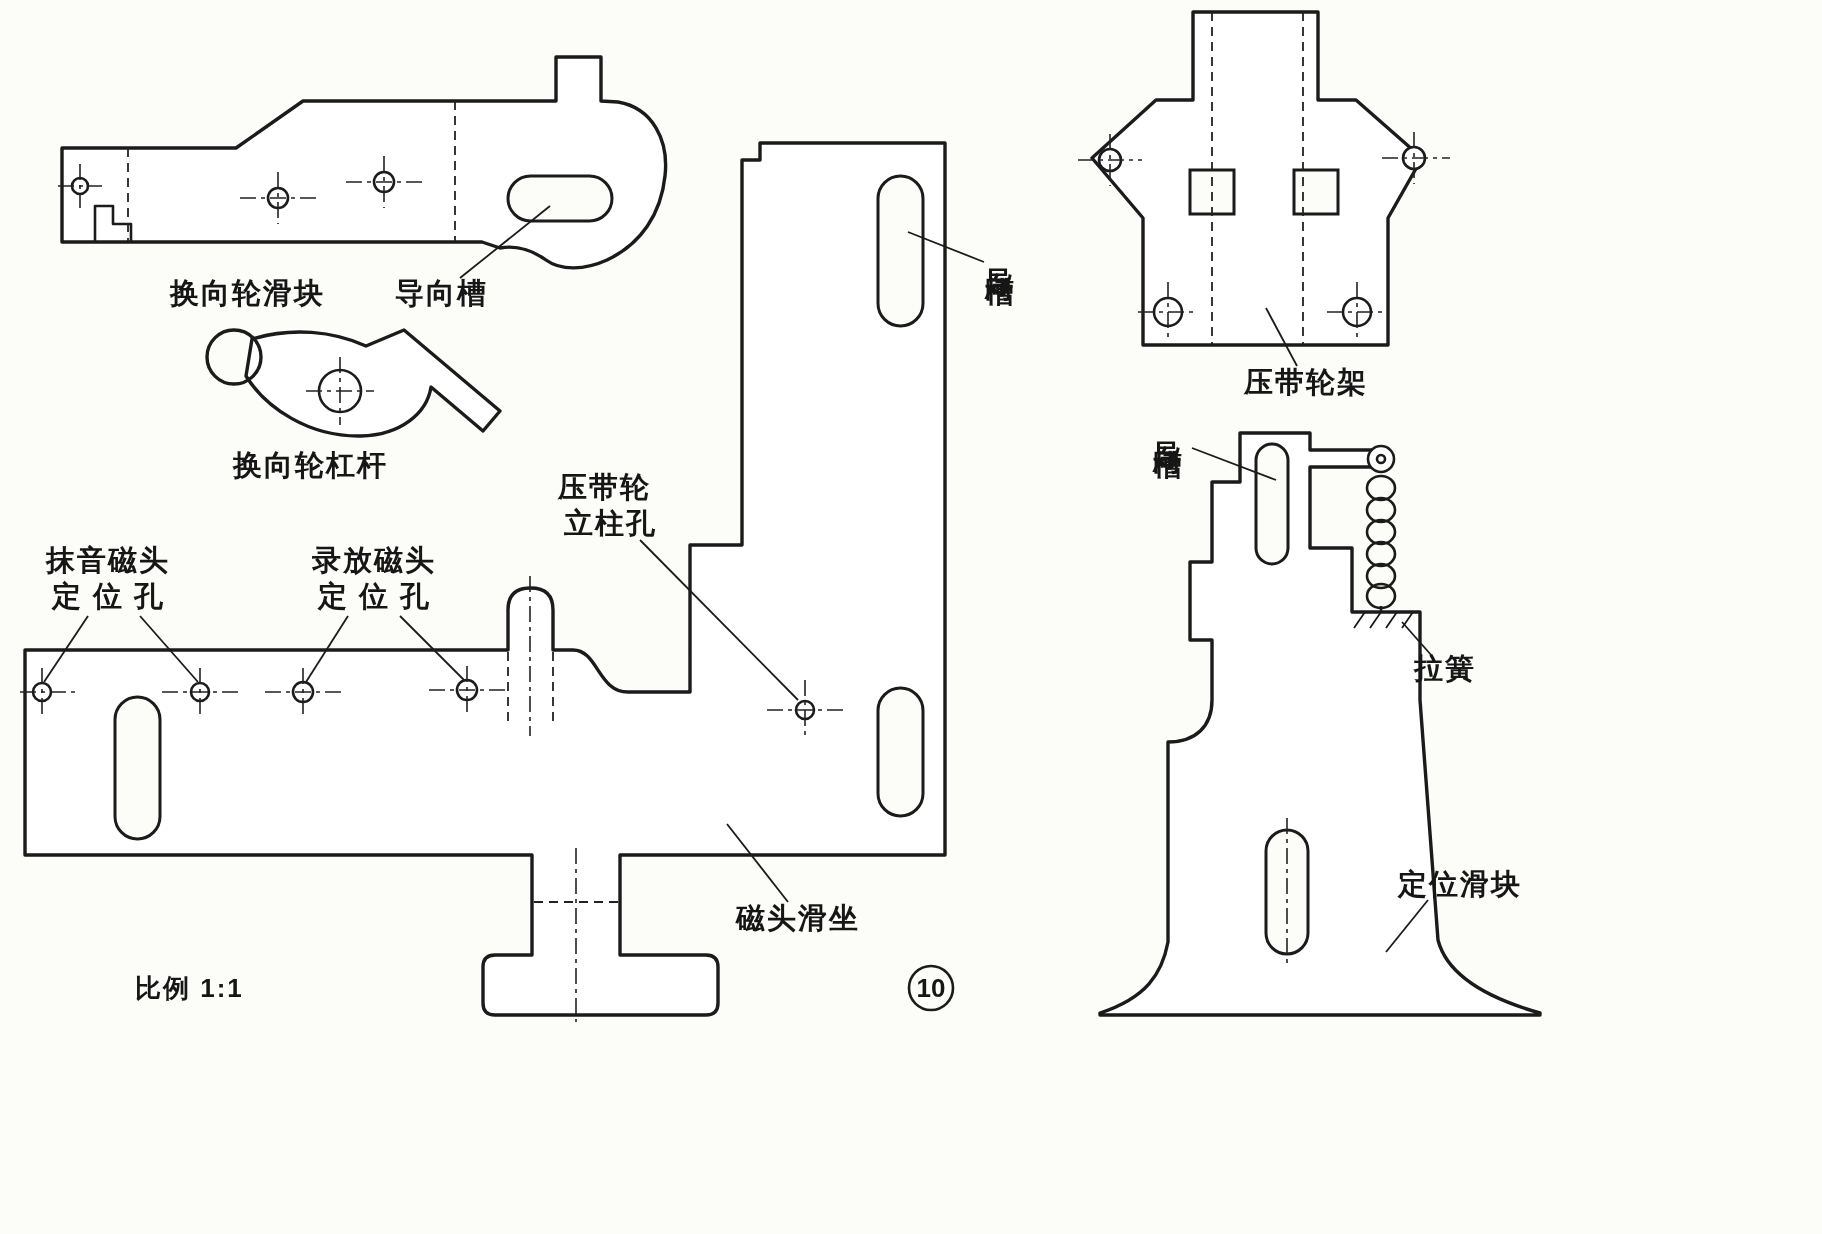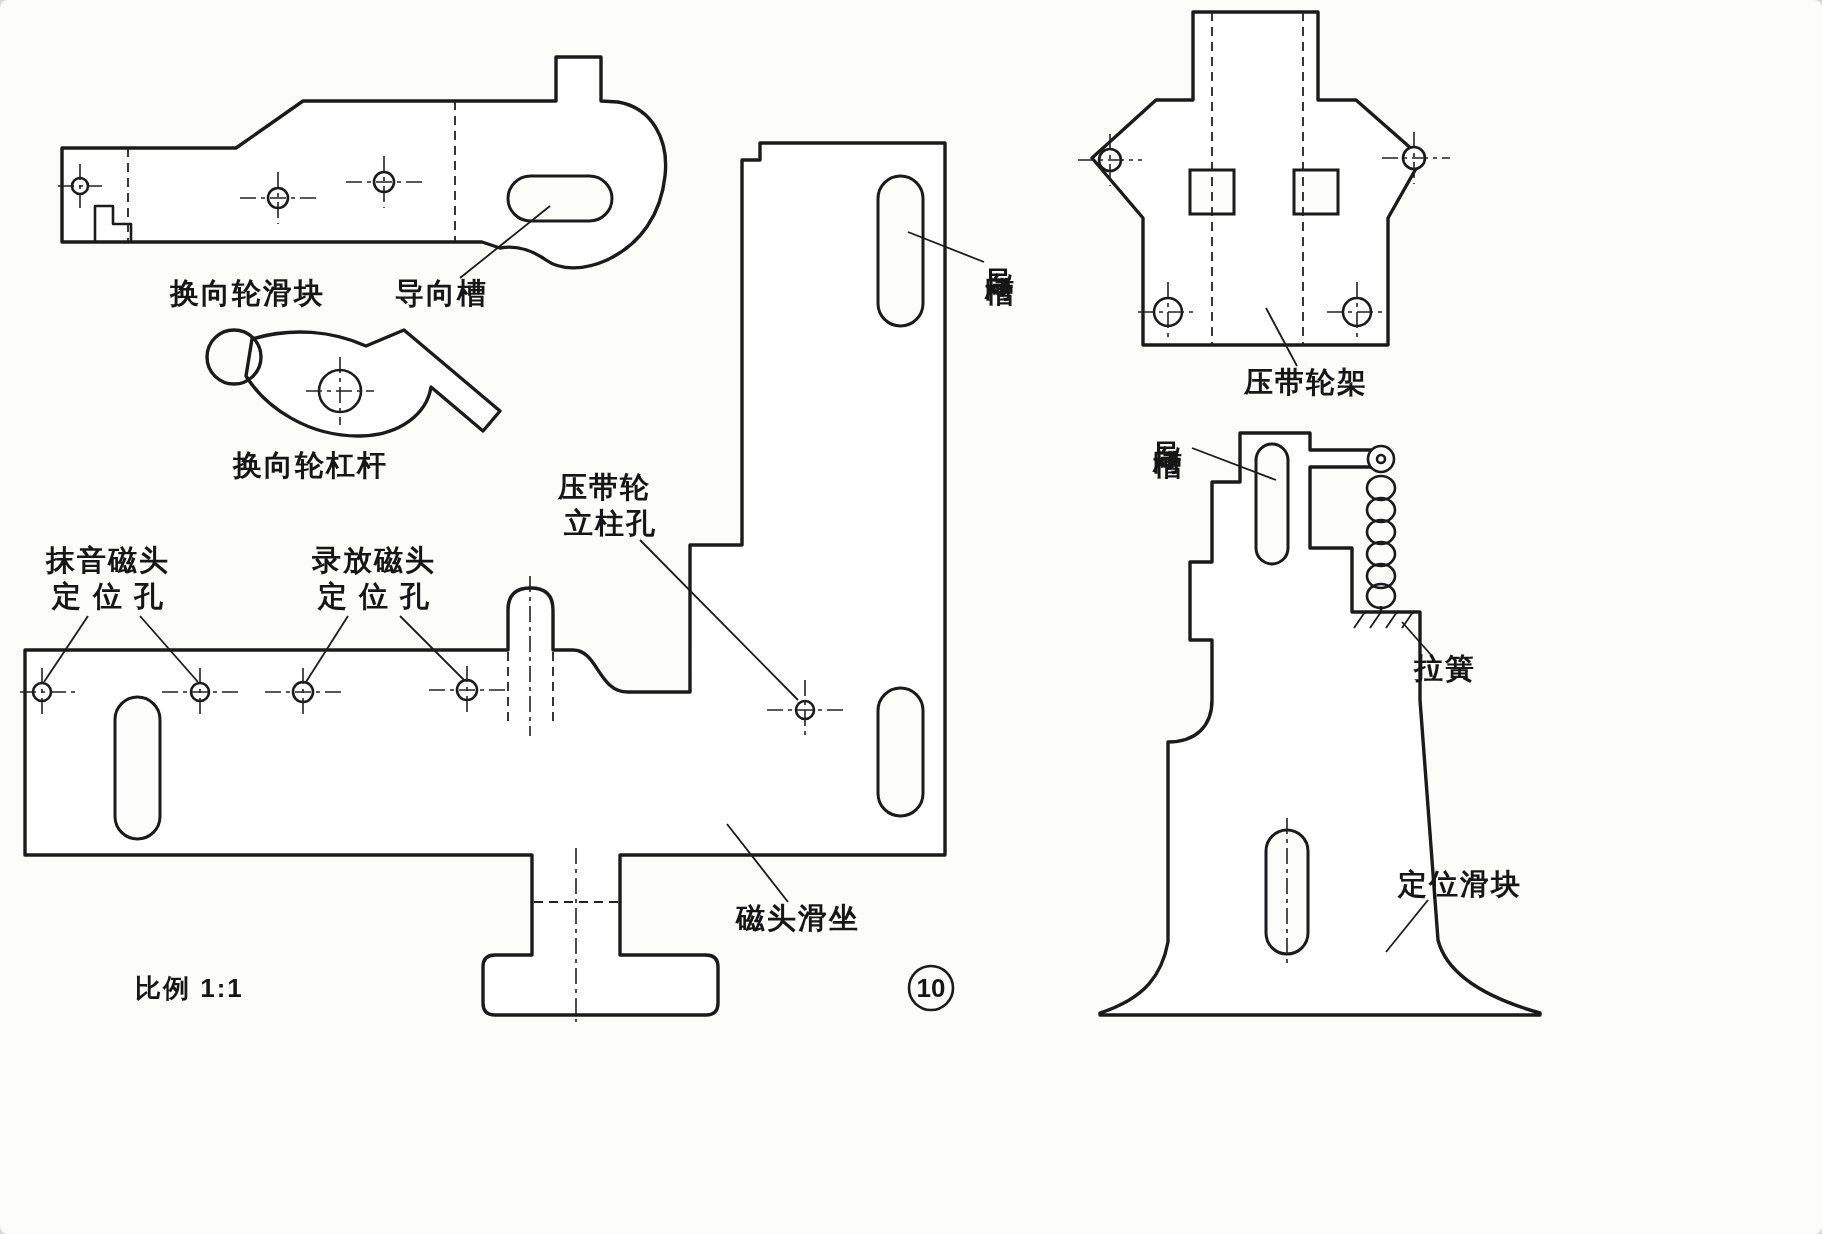--- a/index.html
+++ b/index.html
@@ -2,21 +2,20 @@
 <html><head>
 <meta charset="utf-8">
 <style>
   html,body{margin:0;padding:0;background:#d8d8d4;}
   .page{
     position:relative;
     width:1822px;height:1234px;
     background:#fcfcf9;
     overflow:hidden;
     font-family:"Liberation Sans","DejaVu Sans",sans-serif;
-    border-radius:8px;
   }
   svg{position:absolute;left:0;top:0;}
   .outline{fill:#ffffff;stroke:#1b1b1b;stroke-width:3.4;stroke-linejoin:round;}
   .cut{fill:#fcfcf9;stroke:#1b1b1b;stroke-width:3;}
   .hole{fill:#ffffff;stroke:#1b1b1b;stroke-width:2.6;}
   .detail{fill:none;stroke:#1b1b1b;stroke-width:2.6;stroke-linejoin:round;}
   .centerline{fill:none;stroke:#222;stroke-width:1.6;stroke-dasharray:16 5 4 5;}
   .hidden{fill:none;stroke:#222;stroke-width:1.8;stroke-dasharray:9 6;}
   .leader{stroke:#1b1b1b;stroke-width:1.8;}
   .label{font-size:29px;font-weight:600;fill:#161616;letter-spacing:2px;}

